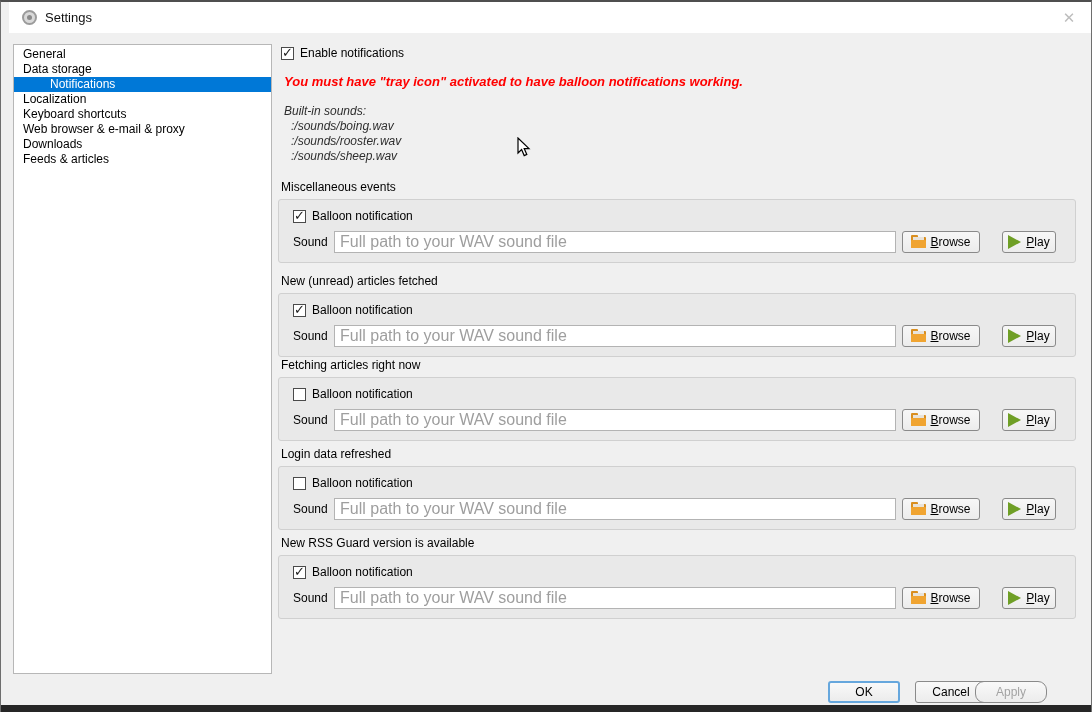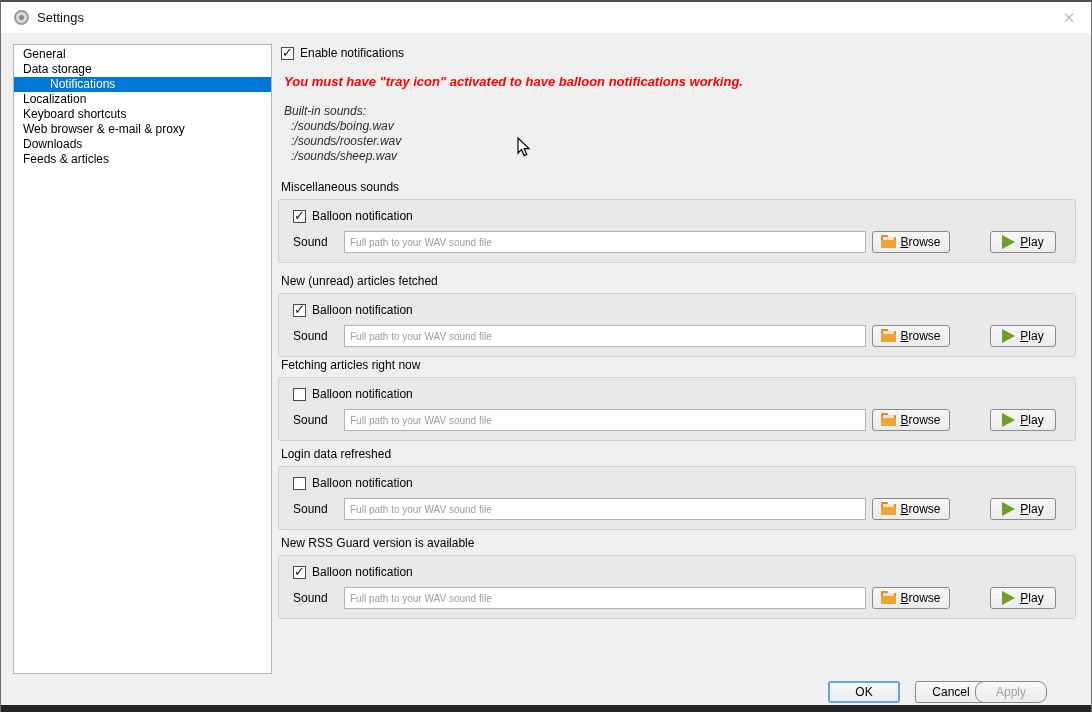--- a/index.html
+++ b/index.html
@@ -7,21 +7,21 @@
   body { font-family:"Liberation Sans","DejaVu Sans",sans-serif; font-size:12px; color:#000; }
 
   .window {
     position:relative; width:1092px; height:712px; background:#f0f0f0;
     border-top:2px solid #4f4f4f; border-left:1px solid #6e6e6e; border-right:1px solid #6e6e6e;
     overflow:hidden;
   }
   .bottom-edge { position:absolute; left:0; right:0; bottom:0; height:7px; background:#262626; }
 
   
-  .titlebar { position:absolute; left:0; top:0; right:0; height:31px; background:#ffffff; }
+  .titlebar { position:absolute; left:8px; top:0; right:0; height:31px; background:#ffffff; }
   .app-icon { position:absolute; left:13px; top:8px; width:15px; height:15px; border-radius:50%;
     background:#d9d9d9; border:2px solid #9b9b9b; }
   .app-icon::after { content:""; position:absolute; left:3px; top:3px; width:5px; height:5px;
     border-radius:50%; background:#8a8a8a; }
   .title-text { position:absolute; left:36px; top:8px; font-size:13px; color:#111; }
   .close-btn { position:absolute; right:12px; top:6px; width:20px; height:20px; text-align:center;
     line-height:20px; font-size:15px; color:#bdbdbd; cursor:default; }
 
   
   .sidebar { position:absolute; left:12px; top:42px; width:259px; height:630px;
@@ -47,28 +47,28 @@
 
   .section { position:absolute; left:0; width:798px; height:84px; }
   .section-title { height:17px; line-height:13px; padding-left:3px; }
   .groupbox { position:absolute; left:0; top:18px; width:798px; height:64px;
     background:#e9e9e9; border:1px solid #d0d0d0; border-radius:3px; }
   .balloon-row { position:absolute; left:14px; top:9px; display:flex; align-items:center; }
   .sound-row { position:absolute; left:14px; top:31px; right:19px; height:22px;
     display:flex; align-items:center; }
   .sound-label { width:41px; flex:none; }
   .sound-input { flex:1; height:22px; border:1px solid #b3b3b3; background:#fff;
-    font-family:"Liberation Sans","DejaVu Sans",sans-serif; font-size:10px; padding:0 5px; color:#000;margin-left:10px; }
+    font-family:"Liberation Sans","DejaVu Sans",sans-serif; font-size:16px; padding:0 5px; color:#000; }
   .sound-input::placeholder { color:#9e9e9e; opacity:1; }
 
   .btn { height:22px; display:flex; align-items:center; justify-content:center;
     background:linear-gradient(#f7f7f7,#ececec); border:1px solid #8a8a8a; border-radius:3px;
     font-family:"Liberation Sans","DejaVu Sans",sans-serif; font-size:12px; color:#000; cursor:default; }
   .browse-btn { width:78px; margin-left:6px; }
-  .play-btn { width:66px; margin-left:40px; }
+  .play-btn { width:54px; margin-left:22px; }
   .btn u { text-decoration:underline; }
 
   .folder-icon { width:15px; height:12px; position:relative; margin-right:4px; flex:none; }
   .folder-back { position:absolute; left:0; top:1px; width:15px; height:11px; background:#d98e1f;
     border-radius:1px; }
   .folder-tab { position:absolute; left:0; top:-1px; width:7px; height:4px; background:#d98e1f;
     border-radius:1px 1px 0 0; }
   .folder-sheet { position:absolute; left:2px; top:1px; width:11px; height:4px; background:#e8e3da; }
   .folder-front { position:absolute; left:0; top:4px; width:15px; height:8px; background:#f0a431;
     border-radius:1px; }
@@ -120,21 +120,21 @@
     <div class="warning">You must have "tray icon" activated to have balloon notifications working.</div>
 
     <div class="builtin">
       <div>Built-in sounds:</div>
       <div class="file">:/sounds/boing.wav</div>
       <div class="file">:/sounds/rooster.wav</div>
       <div class="file">:/sounds/sheep.wav</div>
     </div>
 
     <div class="section" style="top:148px">
-      <div class="section-title">Miscellaneous sounds</div>
+      <div class="section-title">Miscellaneous events</div>
       <div class="groupbox">
         <div class="balloon-row">
           <span class="checkbox">
               <span class="check">✓</span>
             </span>
           <span class="cb-label">Balloon notification</span>
         </div>
         <div class="sound-row">
           <span class="sound-label">Sound</span>
           <input class="sound-input" placeholder="Full path to your WAV sound file" style="">

